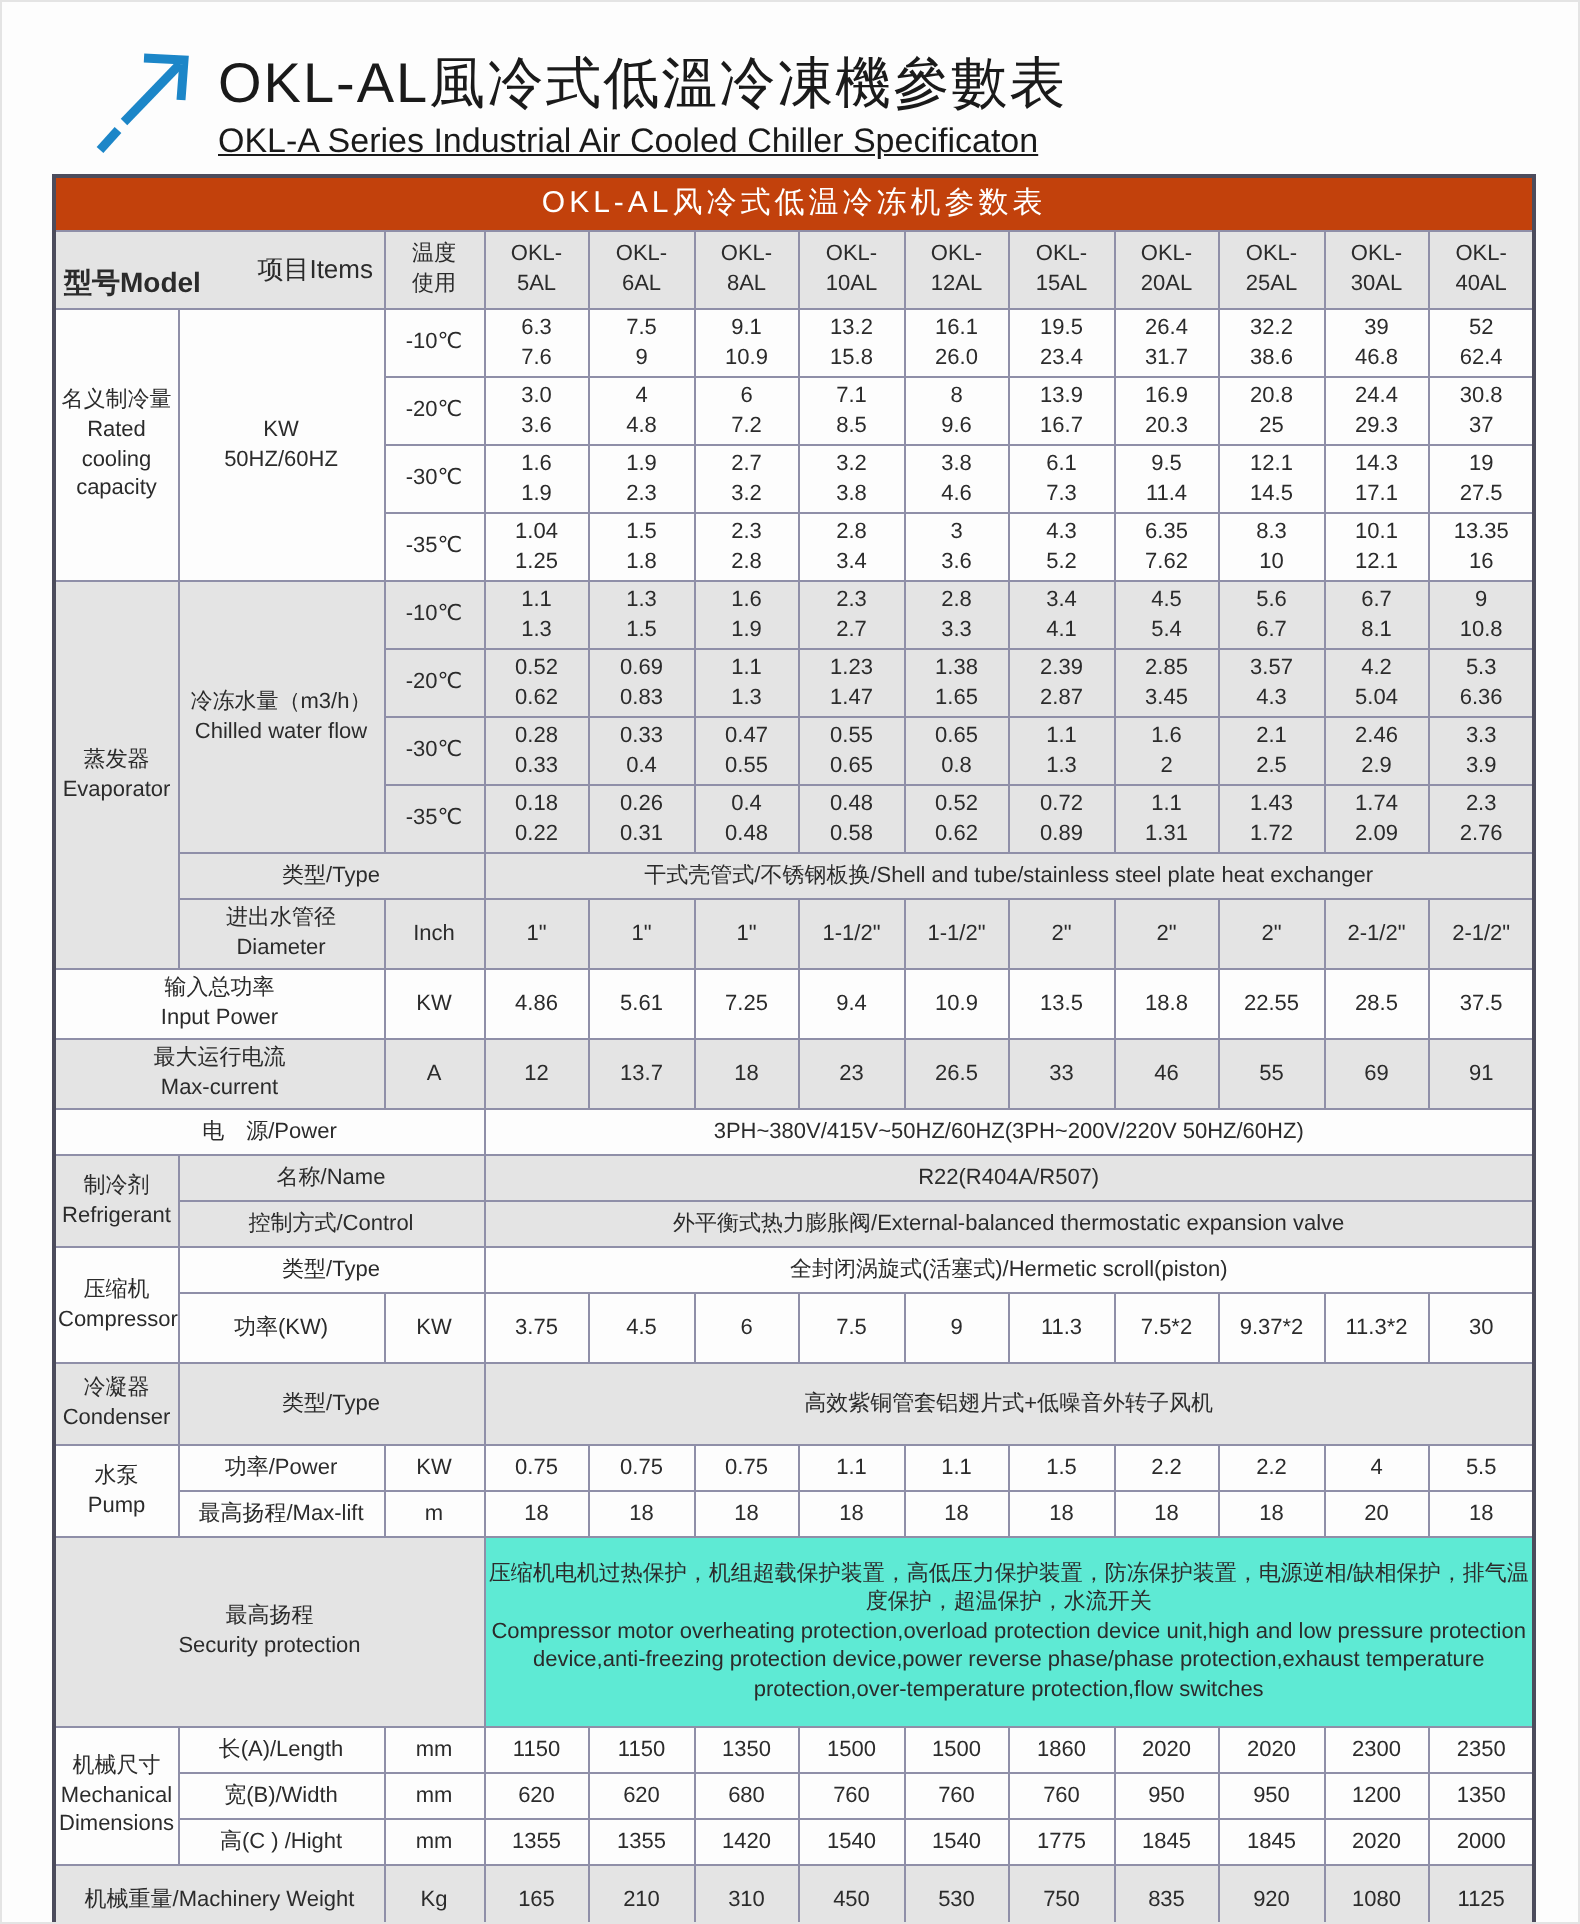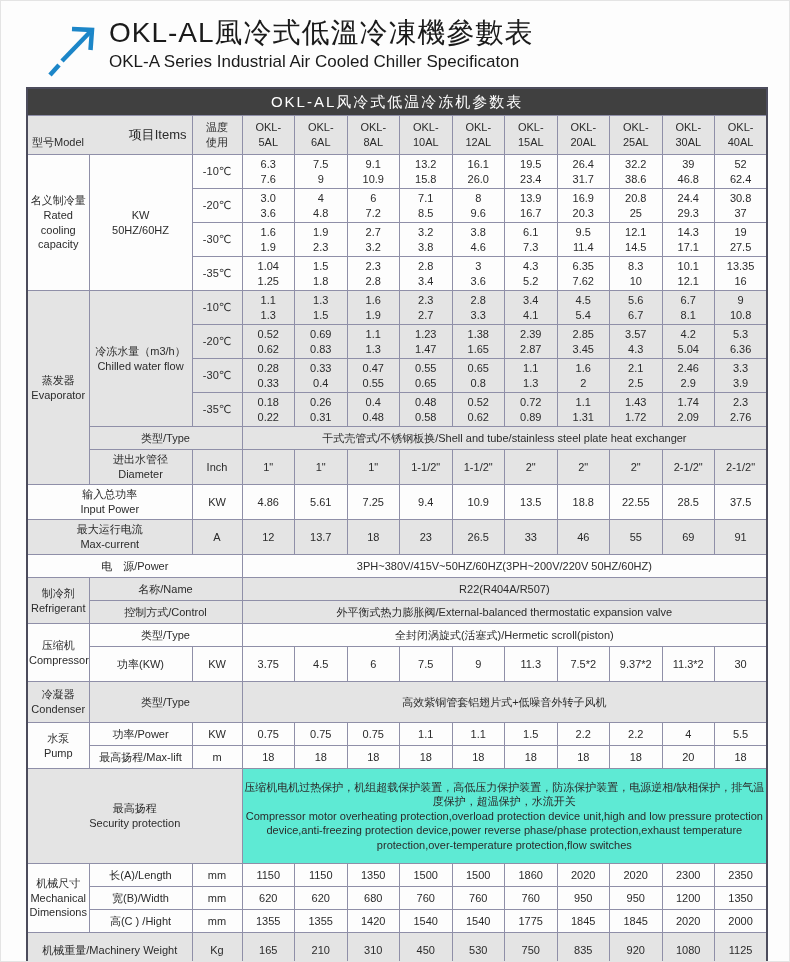--- a/index.html
+++ b/index.html
@@ -6,58 +6,58 @@
   body{
     width:790px;height:962px;
     background:#fdfdfd;
     font-family:"Liberation Sans","DejaVu Sans",sans-serif;
     color:#222;
     box-sizing:border-box;
     border:1px solid #e4e4e4;
     overflow:hidden;
   }
   
-  .page-header{display:flex;align-items:flex-start;margin:14px 0 4px 44px;}
+  .page-header{display:flex;align-items:flex-end;margin:14px 0 4px 44px;}
   .logo{width:56px;height:62px;flex:0 0 auto;margin-top:4px;}
   .titles{margin-left:8px;}
   .title-zh{font-size:28px;letter-spacing:1px;color:#1a1a1a;line-height:1.25;}
-  .title-en{font-size:17px;color:#1a1a1a;margin-top:2px;}
+  .title-en{font-size:17px;color:#1a1a1a;margin-top:2px;text-decoration:underline;}
   
   table.spec{
     width:740px;margin:6px auto 0 25px;
     border-collapse:collapse;table-layout:fixed;
     border:2px solid #4c4c5c;
   }
   table.spec td{
     border:1px solid #8f8fa8;
     text-align:center;vertical-align:middle;
     font-size:11px;line-height:1.32;
     padding:1px 1px;color:#2b2b2b;
     overflow:hidden;
   }
   tr.banner-row td{
-    background:#404040;color:#fff;
+    background:#c2410c;color:#fff;
     font-size:15px;letter-spacing:2px;
     height:22px;padding:2px;
   }
   tr.g td, td.g{background:#e4e4e4;}
   td.white{background:#5eead4;}
   tr.head td{height:36px;}
   tr.r2 td{height:31px;}
   tr.r1 td{height:20px;}
   tr.r1b td{height:32px;}
   tr.cond-row td{height:38px;}
   
   td.diag{
     position:relative;padding:0;
     background-image:linear-gradient(to bottom right,
       transparent calc(50% - 0.6px), #8f8fa8 calc(50% - 0.6px),
       #8f8fa8 calc(50% + 0.6px), transparent calc(50% + 0.6px));
   }
-  td.diag .corner-bl{position:absolute;left:4px;bottom:4px;font-size:11px;}
+  td.diag .corner-bl{position:absolute;left:4px;bottom:4px;font-size:14px;font-weight:bold;}
   td.diag .corner-tr{position:absolute;right:5px;top:10px;font-size:13px;}
   td.sec-label{height:92px;}
   td.sec-text{
     text-align:left;padding:3px 6px;line-height:1.45;font-size:11px;
   }
   td.lbl div.en{margin-top:0;}
 </style>
 </head>
 <body>
 

